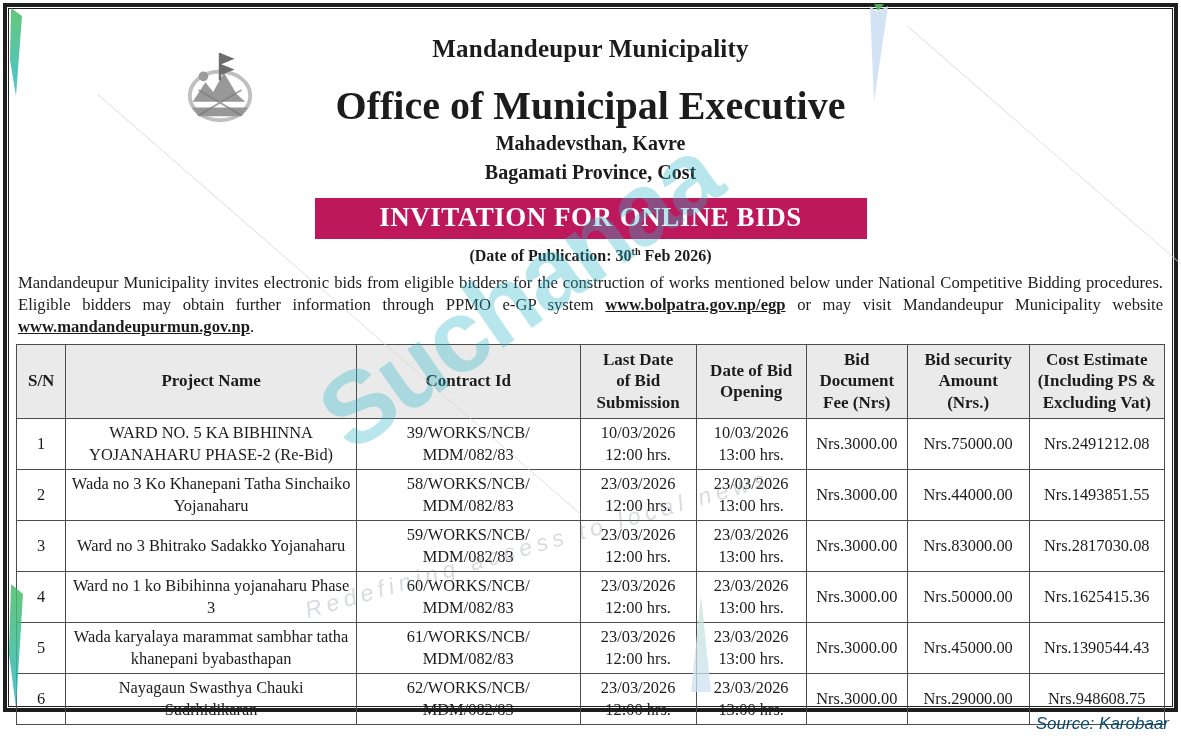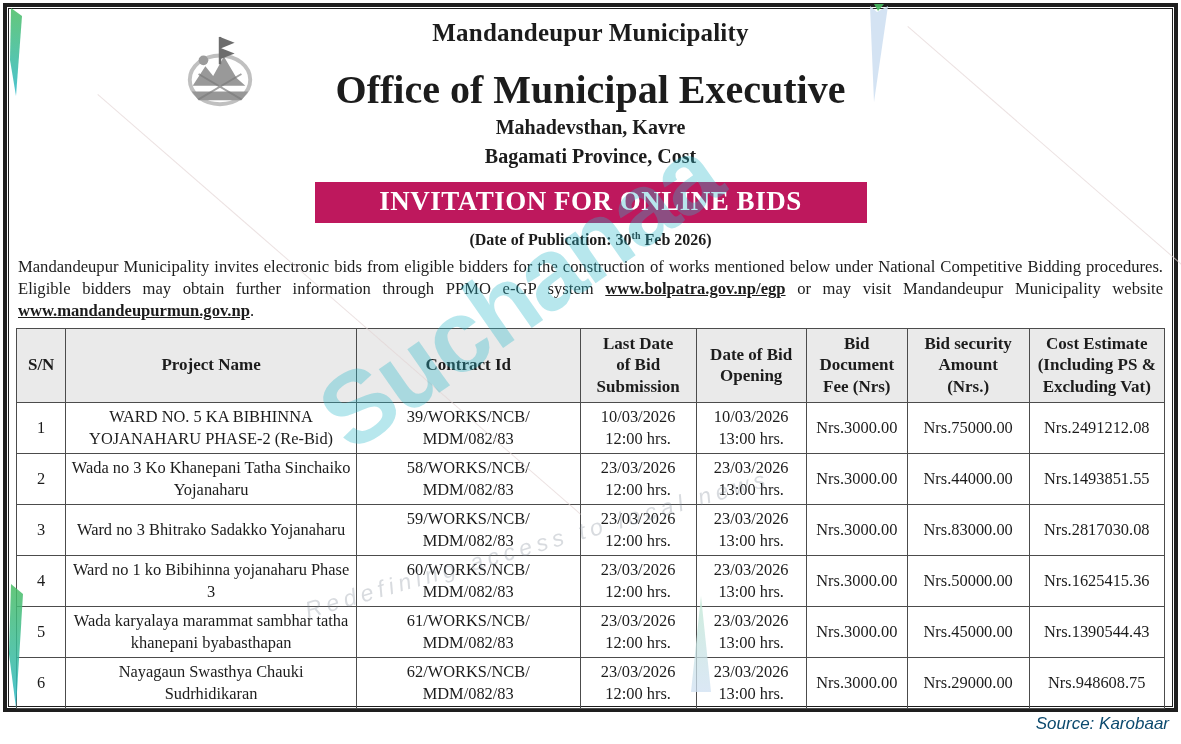--- a/index.html
+++ b/index.html
@@ -6,21 +6,21 @@
   html,body { background:#ffffff; }
   body { font-family:"Liberation Serif", serif; color:#1c1c1c; }
   .page { position:relative; width:1181px; height:744px; background:#fff; overflow:hidden; }
 
   
   .frame { position:absolute; left:3px; top:3px; width:1175px; height:709px; border:4px solid #1e1e1e; background:#fff; }
   .frame-inner { position:absolute; inset:1px; border:1px solid #1e1e1e; padding:4px 7px 0 7px; }
 
   
   .doc-header { position:relative; text-align:center; }
-  .muni-title { font-size:25px; font-weight:bold; letter-spacing:.2px; margin-top:6px; }
+  .muni-title { font-size:25px; font-weight:bold; letter-spacing:.2px; margin-top:22px; }
   .office-title { font-size:40px; font-weight:bold; margin-top:19px; }
   .addr { font-size:20px; font-weight:bold; line-height:1.45; }
   .emblem { position:absolute; left:165px; top:12px; }
 
   .banner { width:552px; margin:11px auto 0 auto; background:#be185d; color:#fff;
             text-align:center; font-size:27px; font-weight:bold; letter-spacing:.5px; padding:4px 0 6px 0; }
   .pubdate { text-align:center; font-size:16px; font-weight:bold; margin-top:7px; }
   .pubdate .sup { vertical-align:super; font-size:10px; }
 
   .intro { font-size:16.6px; line-height:1.33; text-align:justify; margin:7px 2px 0 2px; }

